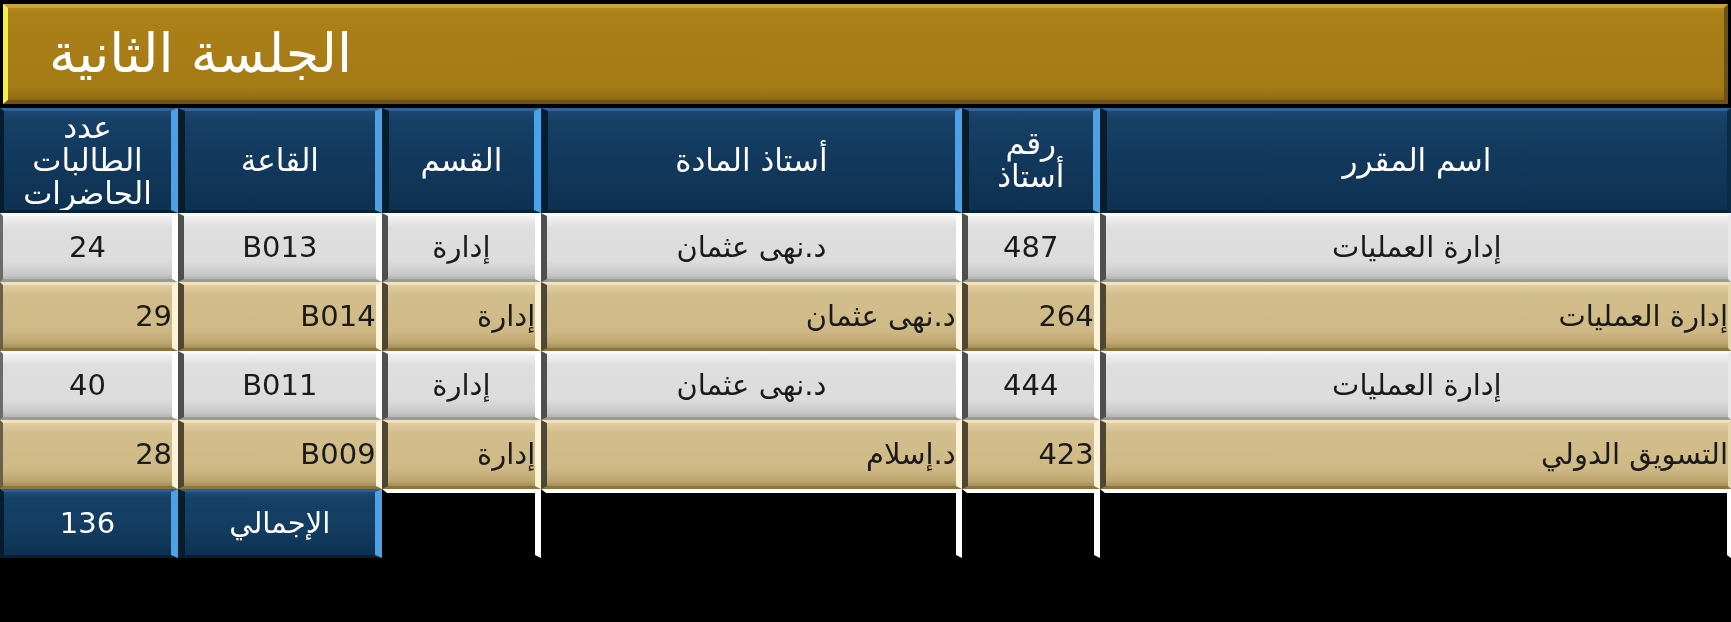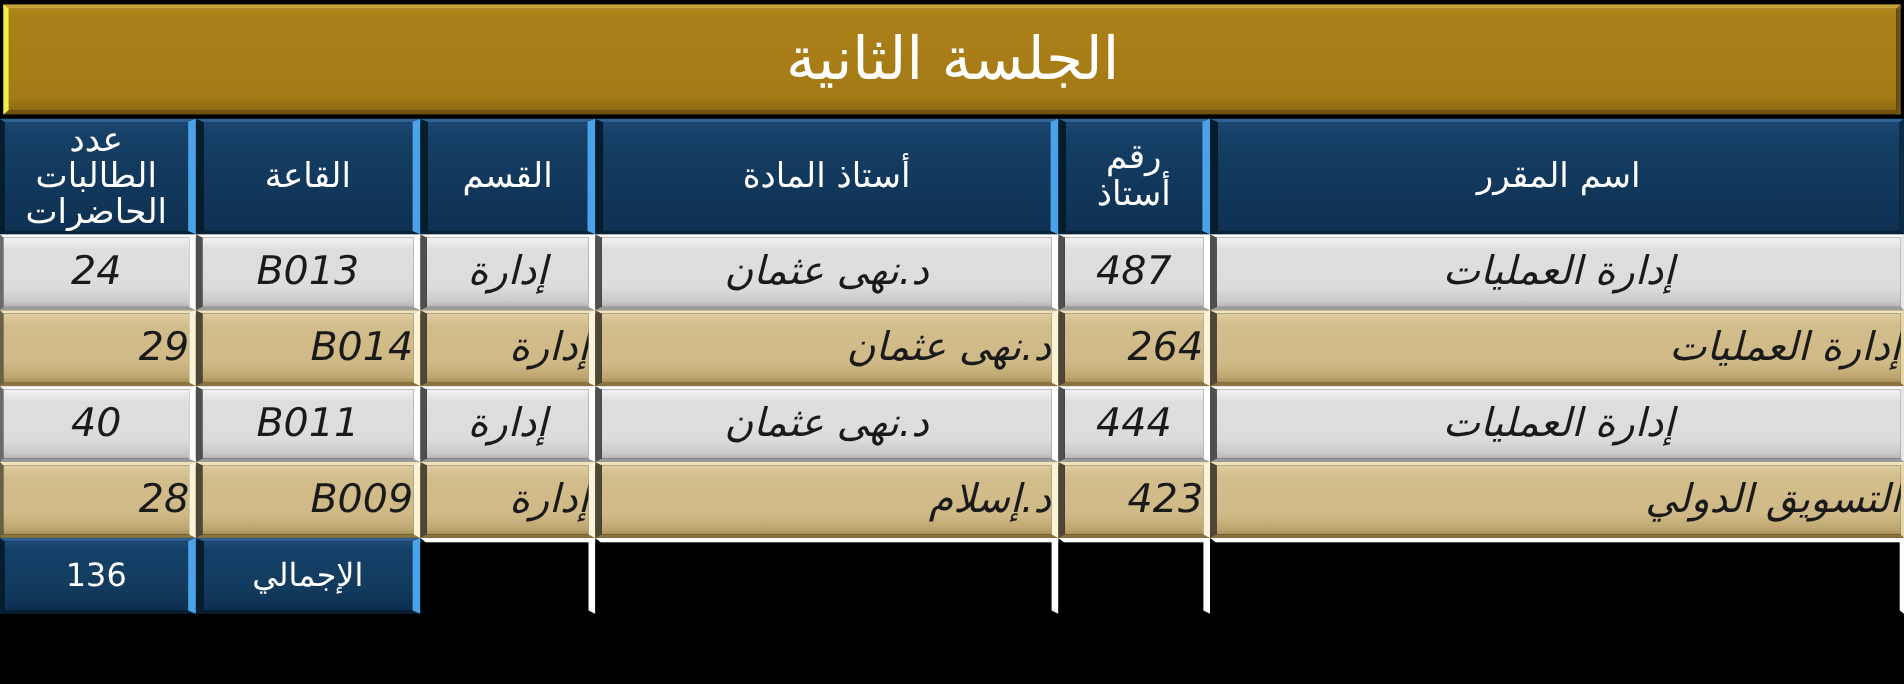--- a/index.html
+++ b/index.html
@@ -31,22 +31,23 @@
     height: 100px;
     box-sizing: border-box;
     background: linear-gradient(to bottom,
         #b5881d 0%, #ab8018 6%, #a87d17 55%, #a37a16 88%, #8d6a12 100%);
     border-top: 4px solid #c8a23a;
     border-left: 5px solid #f5f045;
     border-right: 4px solid #6d5210;
     border-bottom: 4px solid #6d5210;
     display: flex;
     align-items: center;
-    justify-content: center;
+    justify-content: flex-end;
     overflow: hidden;
+    padding-left: 41px;
   }
   .title-text {
     color: #ffffff;
     font-size: 54px;
     line-height: 1.05;
     font-weight: normal;
     white-space: nowrap;
     letter-spacing: 0px;
   }
 
@@ -101,24 +102,23 @@
   }
   .hdr.edge-left {
     border-left: 4px solid #061d2e;
   }
   .hdr span { display: block; }
 
   
   .cell {
     height: 69px;
     color: #1a1a1a;
-    font-size: 36px;
+    font-size: 29px;
     line-height: 1.05;
     position: relative;
-    font-style: italic;
   }
   .row-light .cell {
     background: linear-gradient(to bottom,
         #f2f2f2 0%, #dedede 18%, #dcdcdc 72%, #c9c9c9 92%, #b4b4b4 100%);
     border-top: 3px solid #fbfbfb;
     border-bottom: 3px solid #9a9a9a;
     border-right: 6px solid #ffffff;
     border-left: 6px solid #4f4f4f;
   }
   .row-tan .cell {

